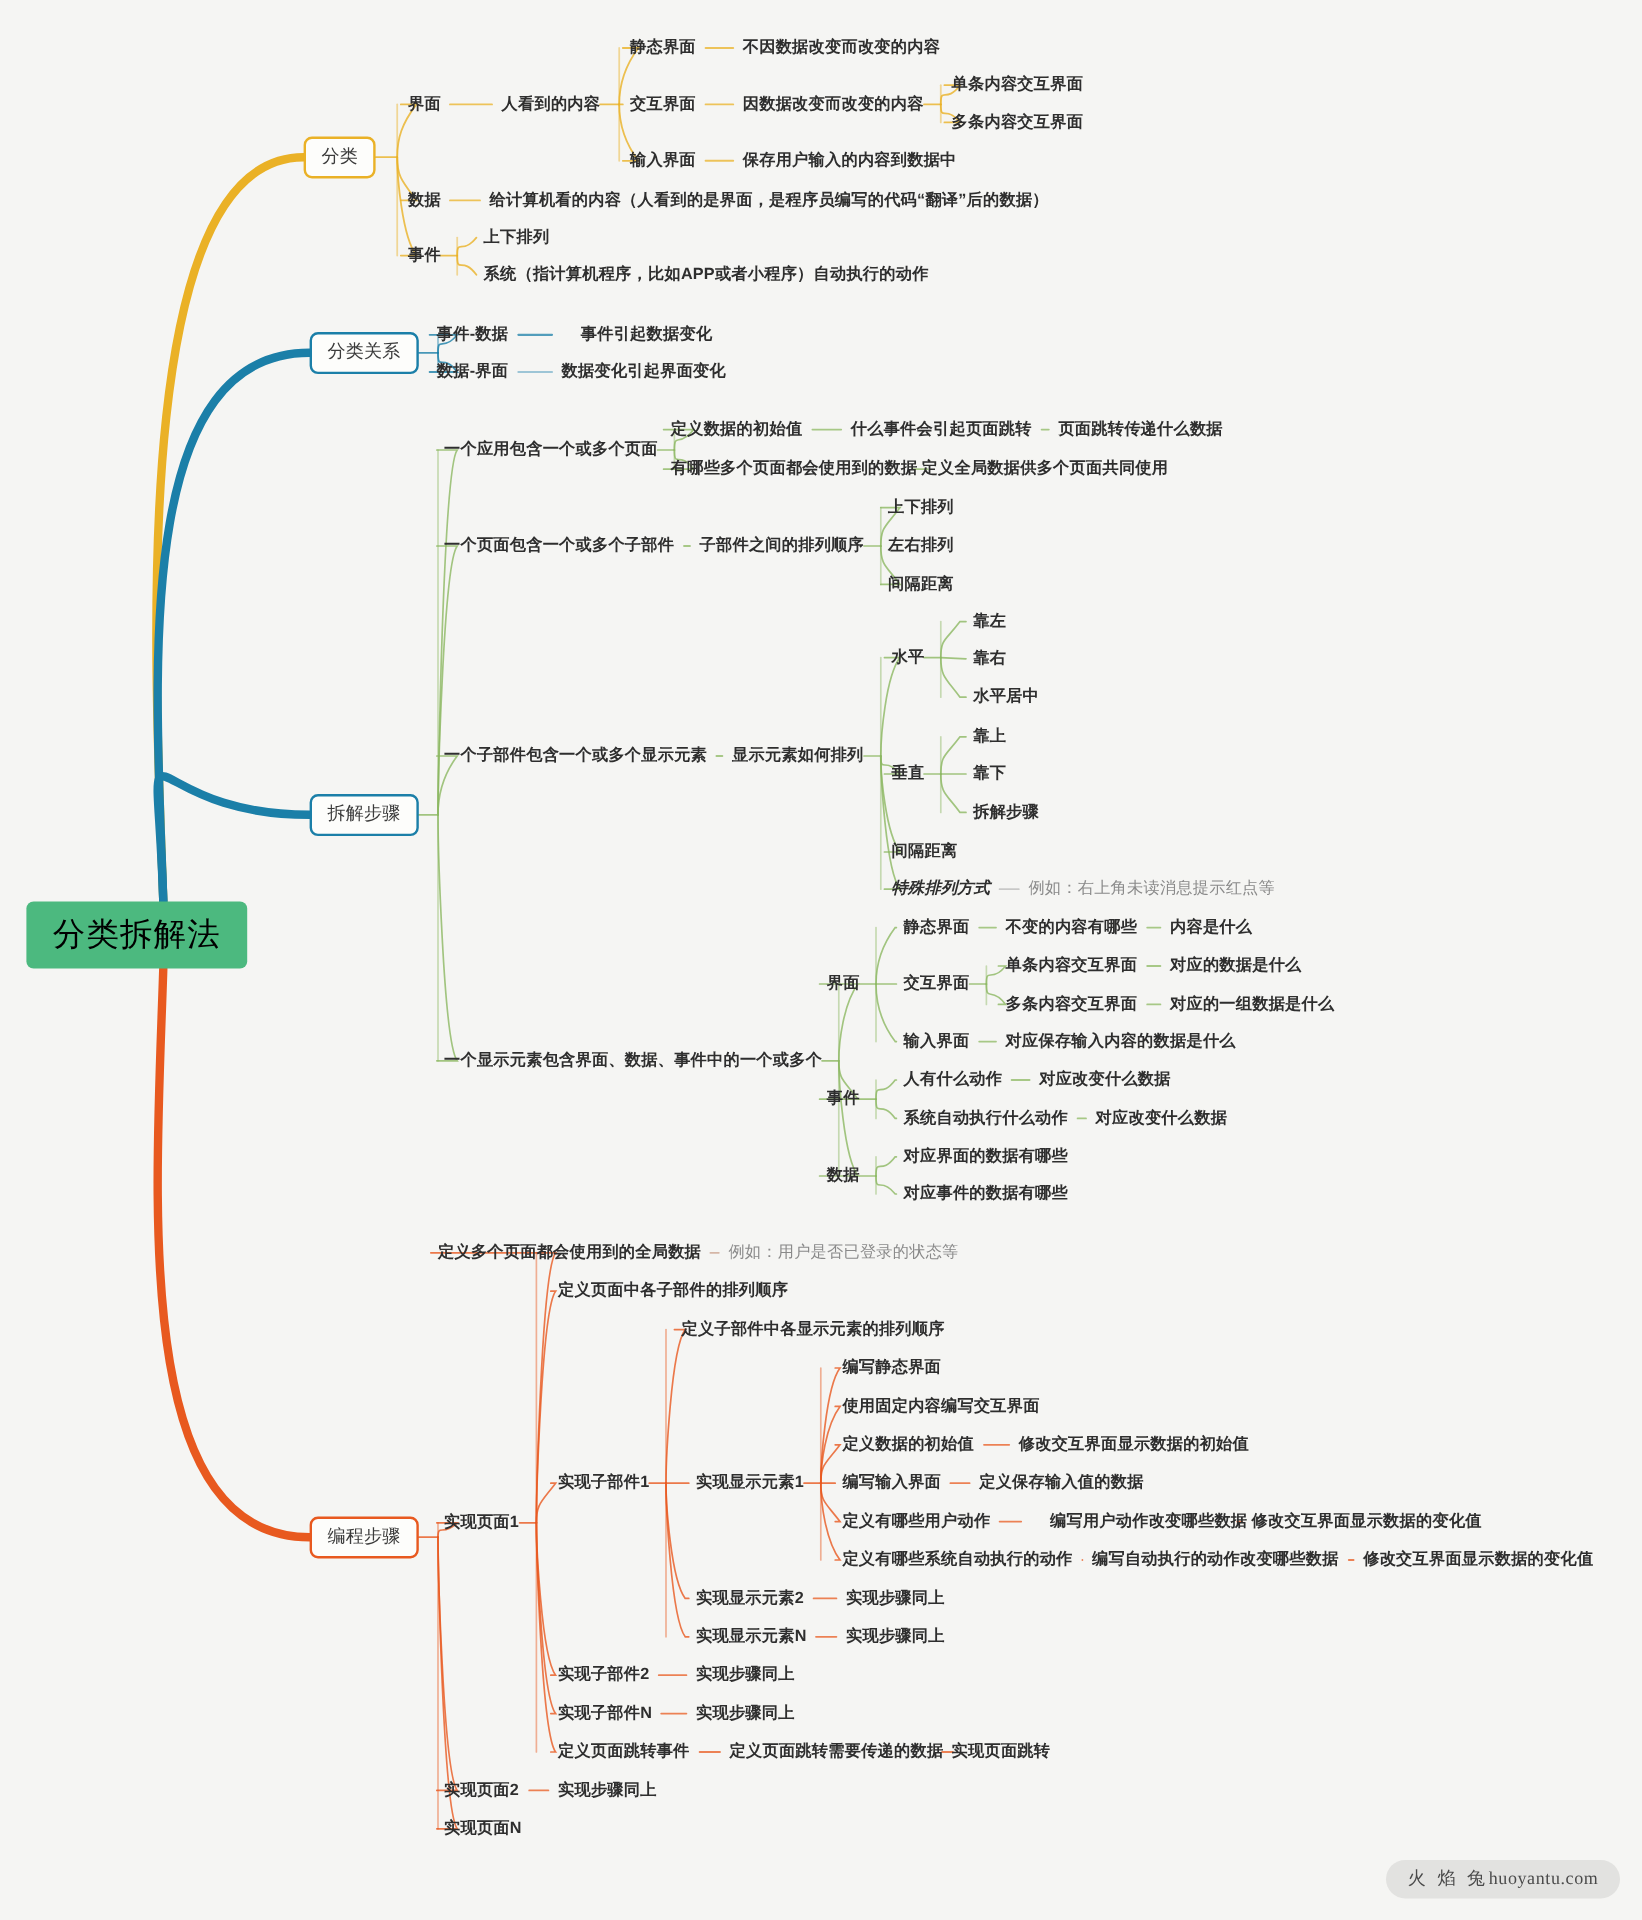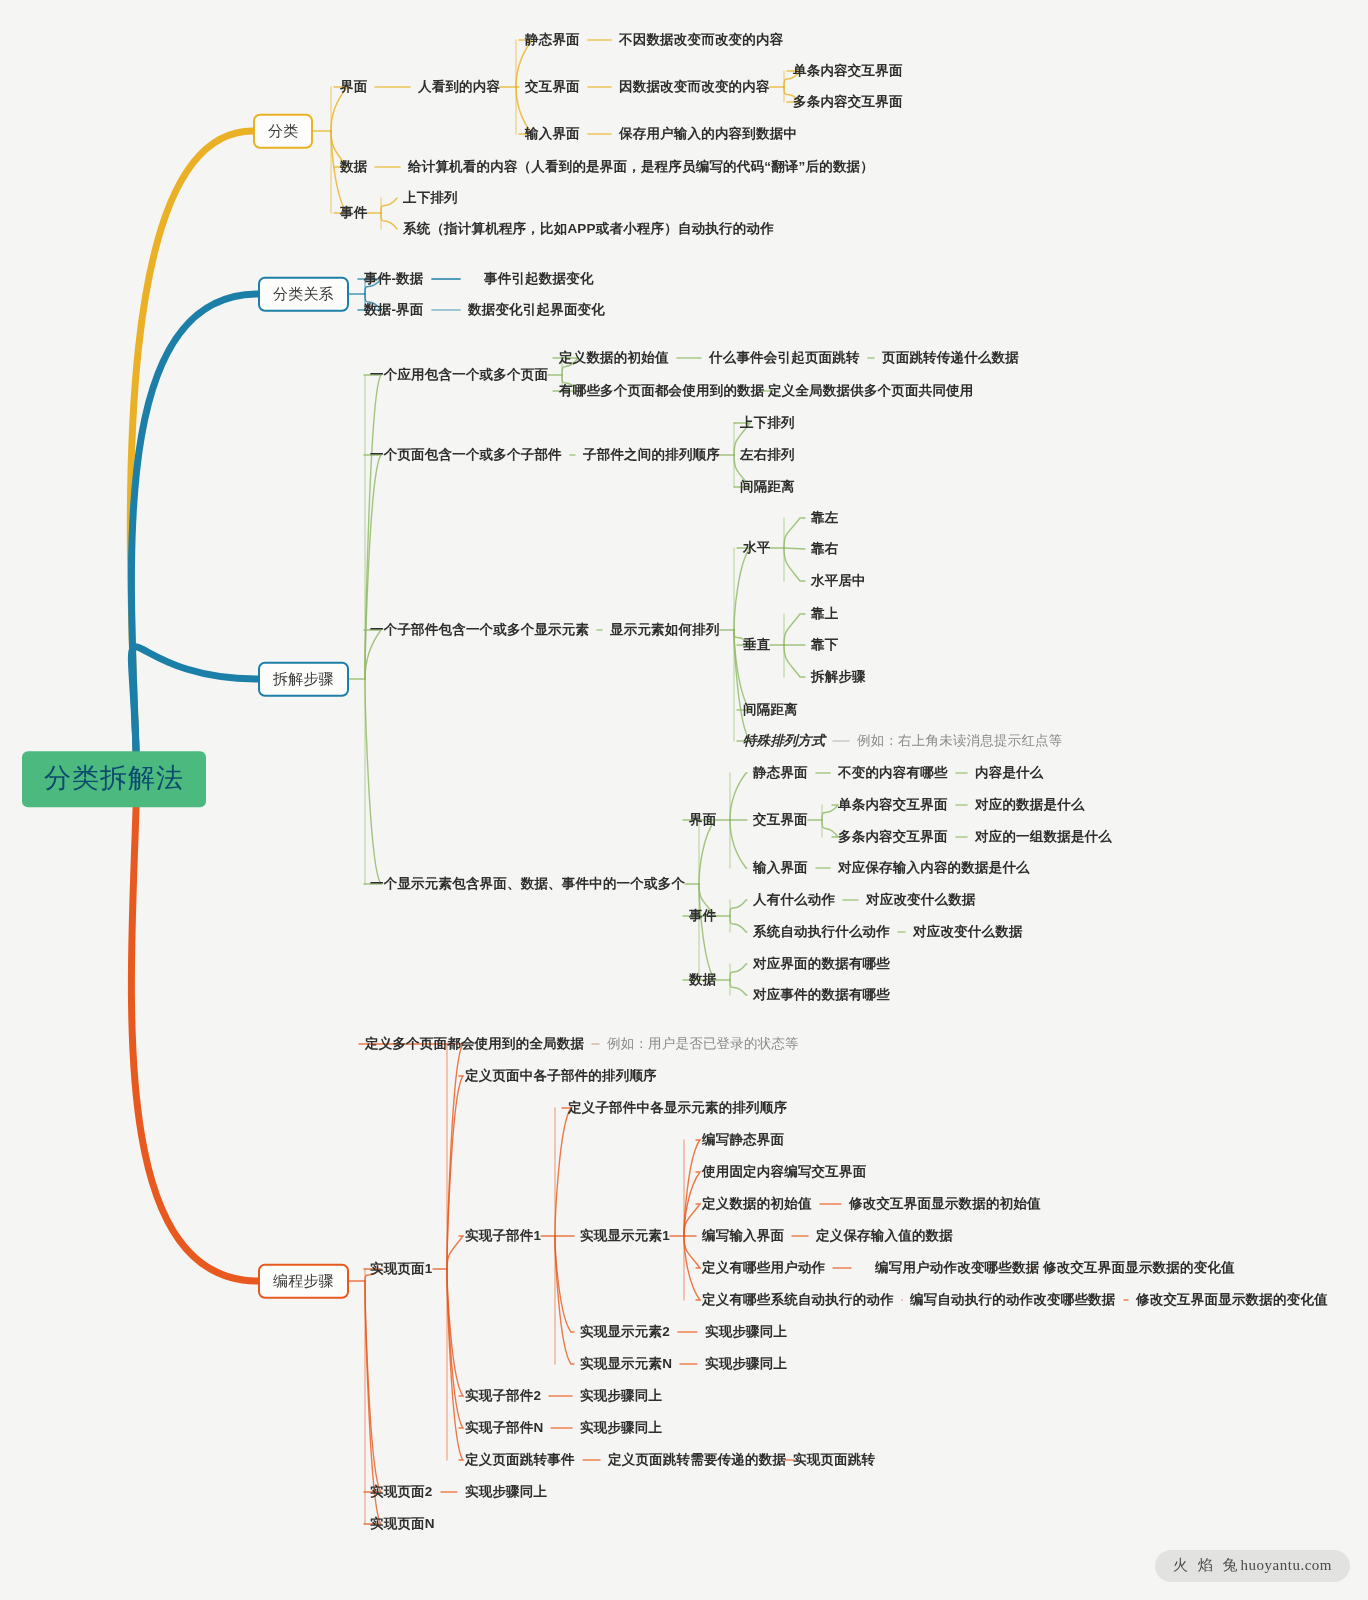--- a/index.html
+++ b/index.html
@@ -43,21 +43,21 @@
     border: 2px solid #cccccc;
     border-radius: 7px;
     padding: 7px 13px;
     font-size: 15px;
     color: #3b3b3b;
   }
   .node.root {
     background: #4cb97f;
     border: none;
     border-radius: 6px;
-    color: #0c4a6e;
+    color: #000000;
     font-size: 27px;
     font-weight: normal;
     padding: 13px 22px;
     letter-spacing: 1px;
   }
   .watermark {
     position: absolute;
     right: 18px;
     bottom: 18px;
     background: #e2e2e0;

